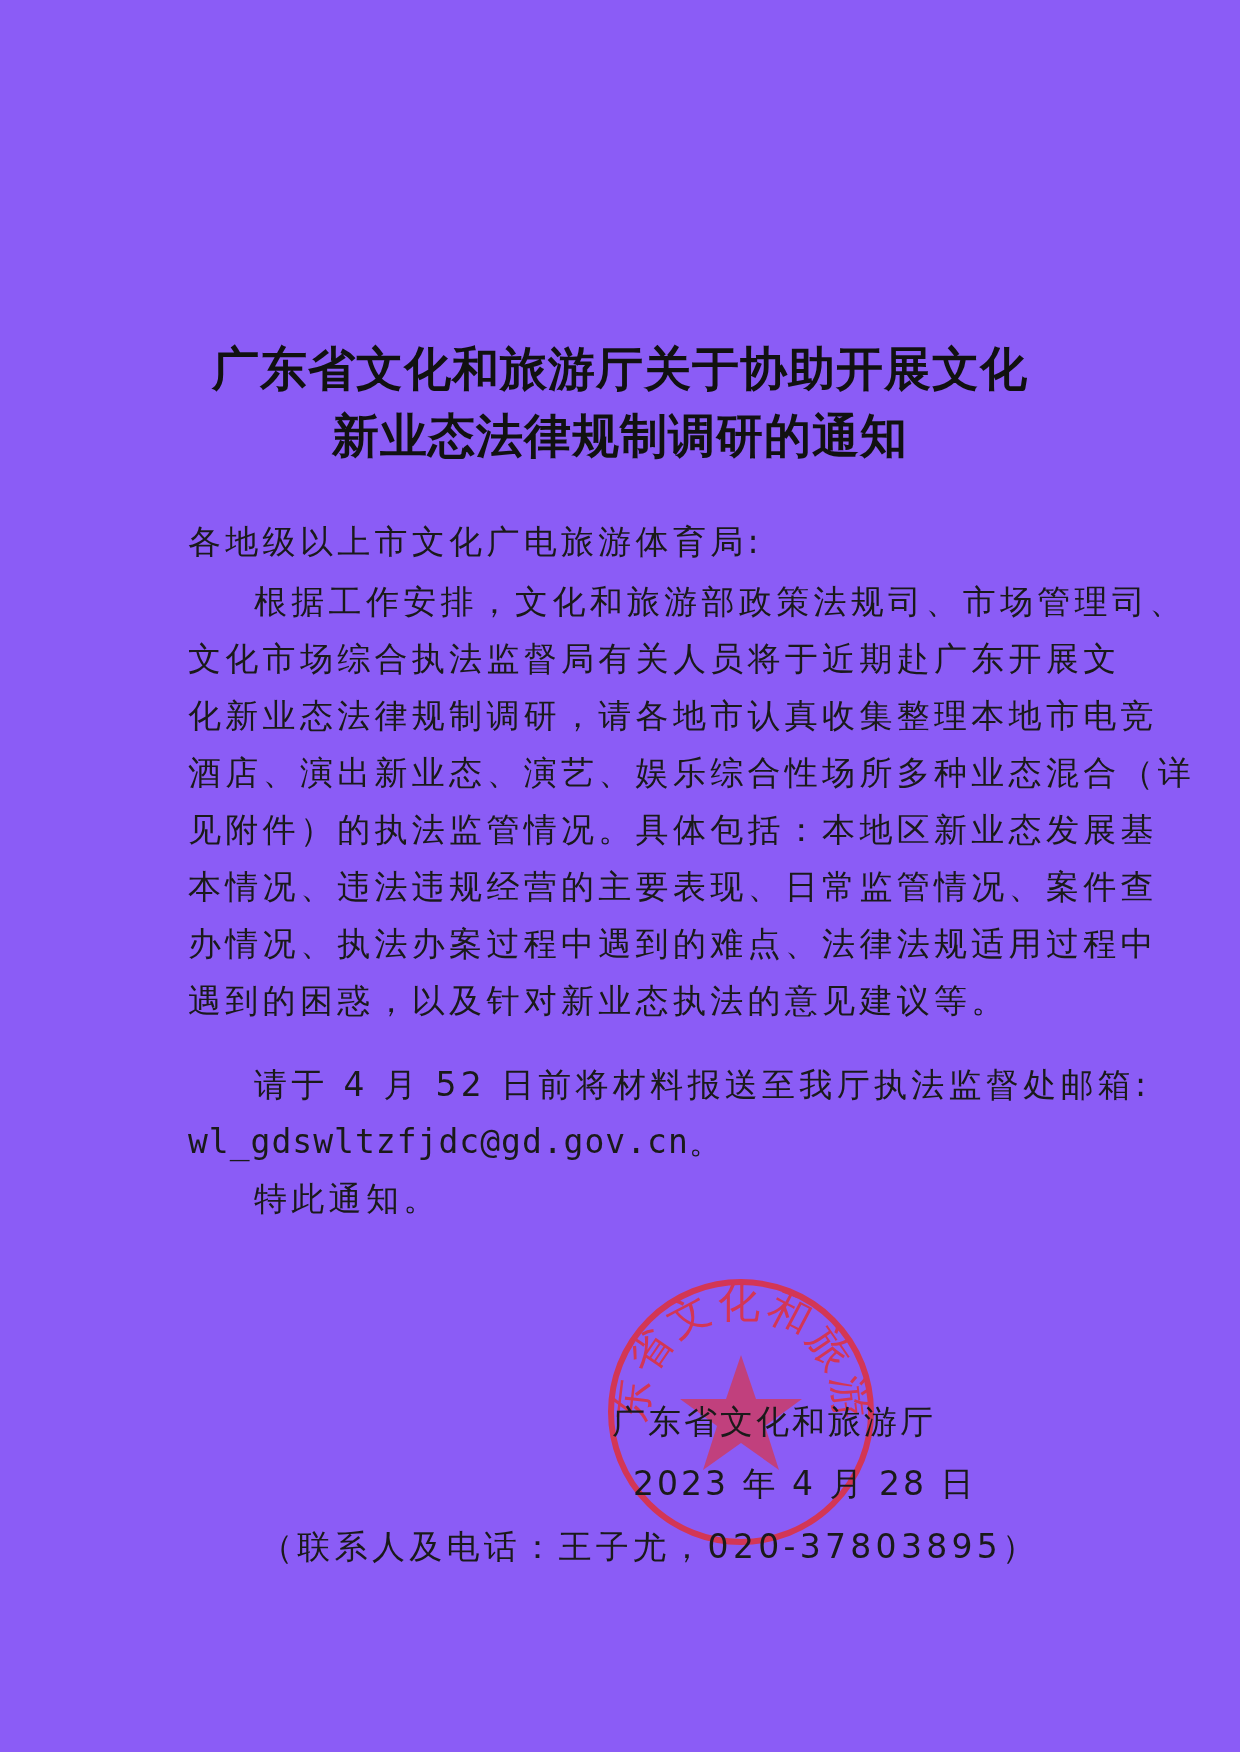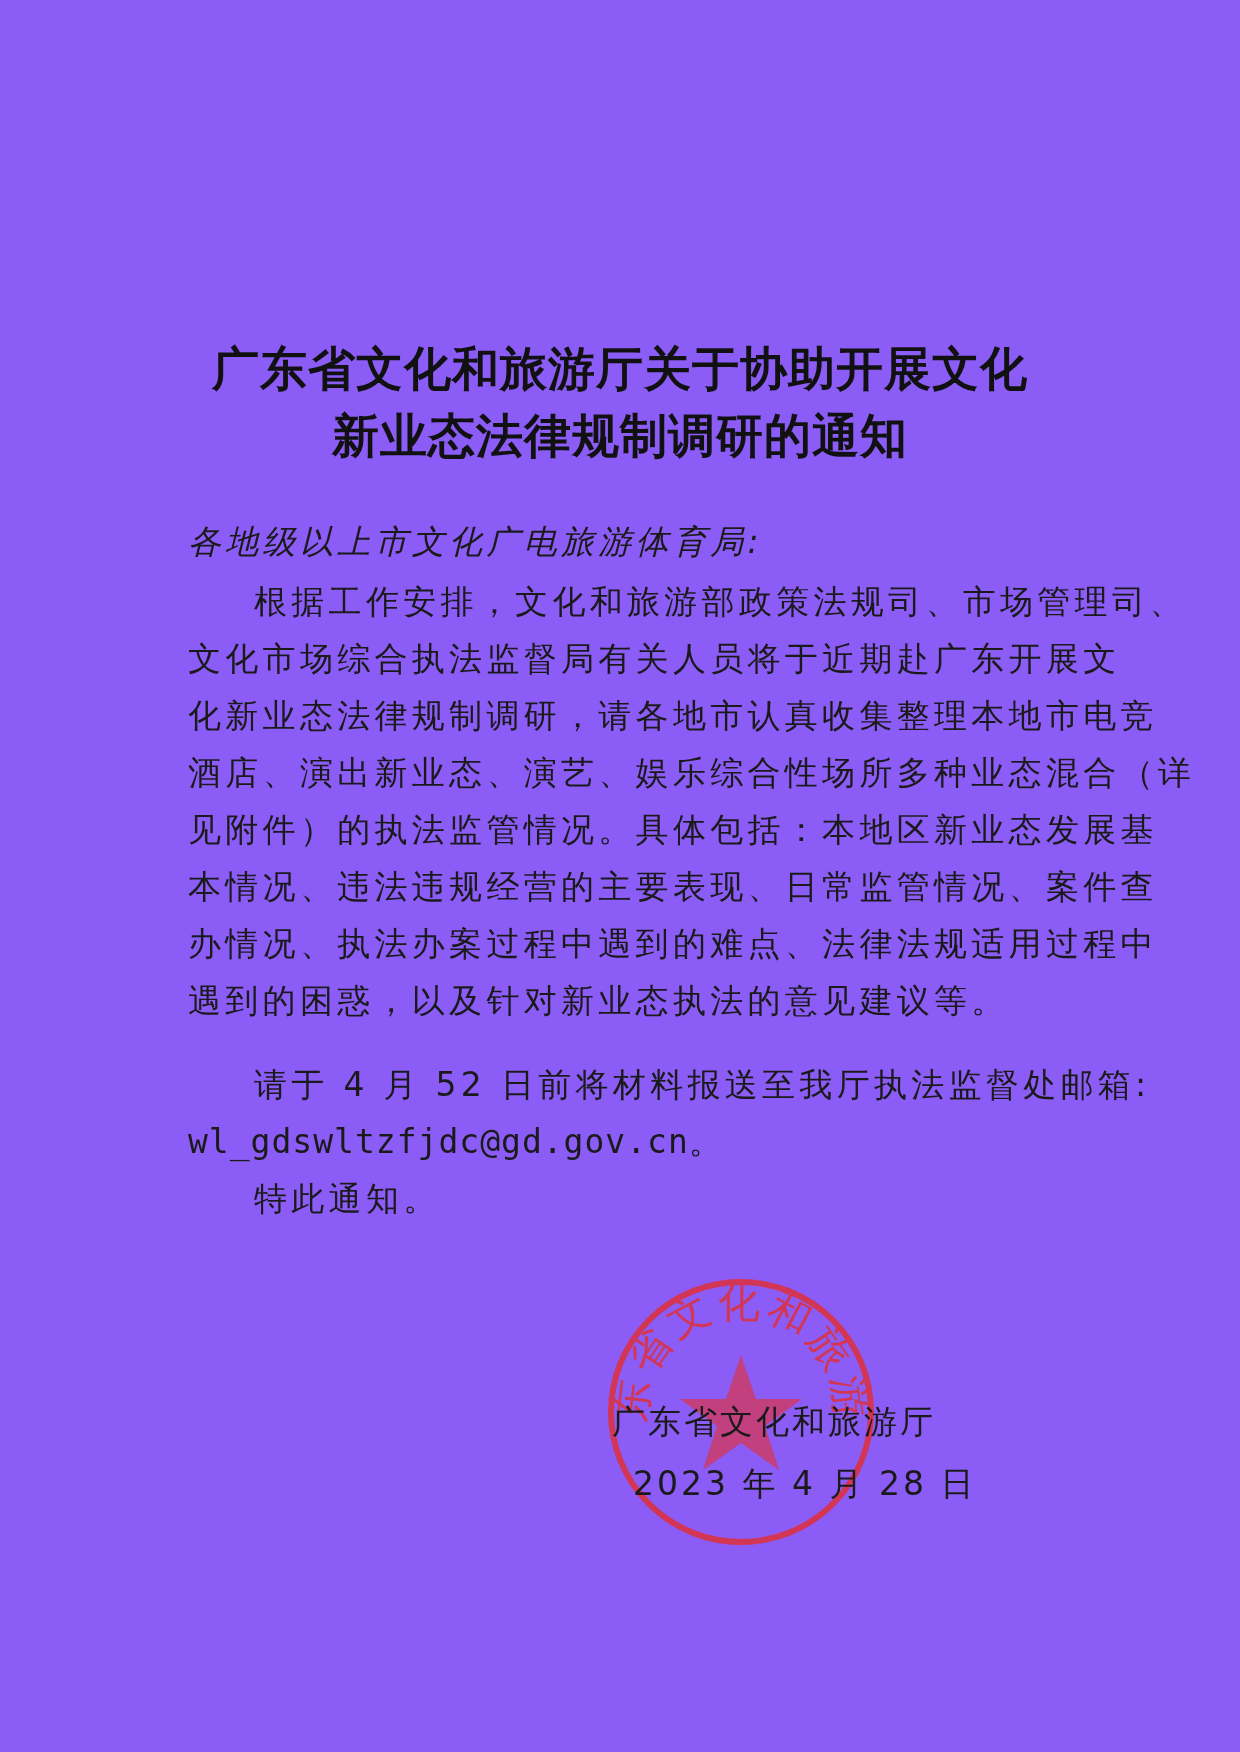--- a/index.html
+++ b/index.html
@@ -26,21 +26,21 @@
   .sig { position: absolute; font-family: "DejaVu Sans", "Liberation Sans", sans-serif; font-size: 33px; color: #1a1a1a; white-space: nowrap; letter-spacing: 3px; }
 </style>
 </head>
 <body>
 
 <div class="page">
 
   <div class="title t1">广东省文化和旅游厅关于协助开展文化</div>
   <div class="title t2">新业态法律规制调研的通知</div>
 
-  <div class="line" style="top:520px;font-style:italic;">各地级以上市文化广电旅游体育局:</div>
+  <div class="line" style="top:520px;">各地级以上市文化广电旅游体育局:</div>
 
   <div class="line indent" style="top:580px;">根据工作安排，文化和旅游部政策法规司、市场管理司、</div>
   <div class="line" style="top:637px;">文化市场综合执法监督局有关人员将于近期赴广东开展文</div>
   <div class="line" style="top:694px;">化新业态法律规制调研，请各地市认真收集整理本地市电竞</div>
   <div class="line" style="top:751px;">酒店、演出新业态、演艺、娱乐综合性场所多种业态混合（详</div>
   <div class="line" style="top:808px;">见附件）的执法监管情况。具体包括：本地区新业态发展基</div>
   <div class="line" style="top:865px;">本情况、违法违规经营的主要表现、日常监管情况、案件查</div>
   <div class="line" style="top:922px;text-align:center;">办情况、执法办案过程中遇到的难点、法律法规适用过程中</div>
   <div class="line" style="top:979px;">遇到的困惑，以及针对新业态执法的意见建议等。</div>
 
@@ -56,14 +56,15 @@
     <circle cx="135" cy="135" r="130" fill="none" stroke="#e0303a" stroke-width="6"></circle>
     <text font-family="DejaVu Serif, serif" font-size="42" fill="#e0303a" letter-spacing="4">
       <textPath href="#sealArc" startOffset="50%" text-anchor="middle">广东省文化和旅游厅</textPath>
     </text>
     <polygon points="135,78 150,122 196,122 159,149 173,193 135,166 97,193 111,149 74,122 120,122" fill="#e0303a" opacity="0.75"></polygon>
   </svg>
 
   <div class="sig" style="left:612px; top:1400px;">广东省文化和旅游厅</div>
   <div class="sig" style="left:633px; top:1462px;">2023 年 4 月 28 日</div>
 
+  <div class="line" style="left:260px; top:1525px;">（联系人及电话：王子尤，020-37803895）</div>
 
 </div>
 
 </body></html>

